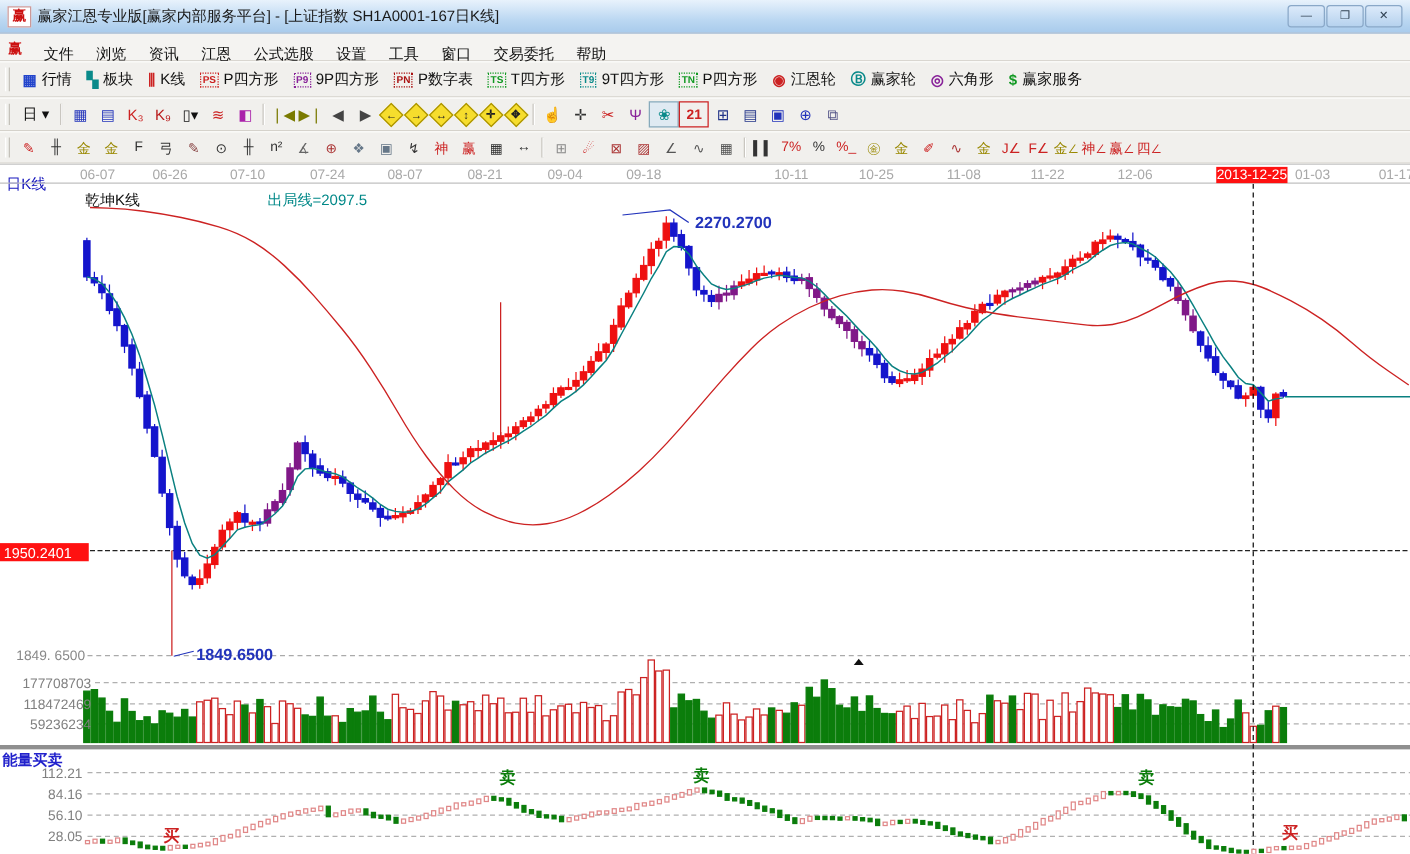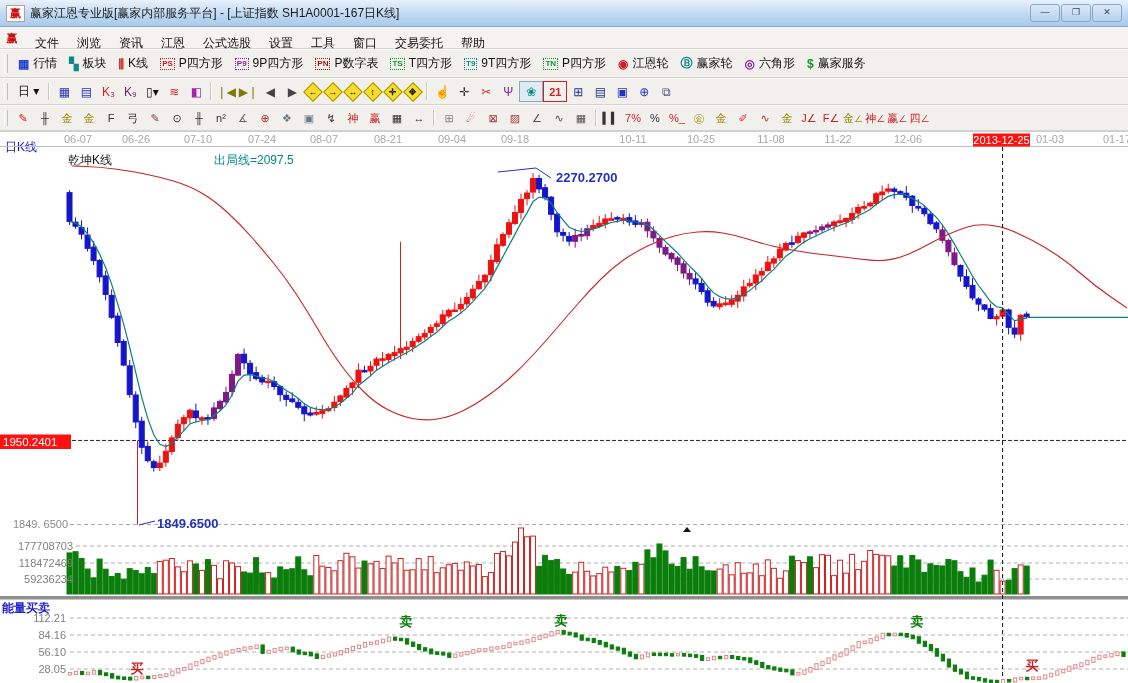--- a/index.html
+++ b/index.html
@@ -116,21 +116,21 @@
       <span>赢家服务</span>
     </div>
   </div>
 <div class="tb tb2" id="toolbar-nav">
     <div class="grip"></div>
     <div class="tbtn">日 ▾</div>
     <div class="sep"></div>
     <div class="tbtn2" style="color: rgb(34, 51, 187);">▦</div>
     <div class="tbtn2" style="color: rgb(34, 51, 187);">▤</div>
     <div class="tbtn2" style="color: rgb(204, 34, 34);">K₃</div>
-    <div class="tbtn2" style="color: #701a75;">K₉</div>
+    <div class="tbtn2" style="color: #b91c1c;">K₉</div>
     <div class="tbtn2" style="color: rgb(17, 17, 17);">▯▾</div>
     <div class="tbtn2" style="color: rgb(204, 34, 34);">≋</div>
     <div class="tbtn2" style="color: rgb(170, 34, 170);">◧</div>
     <div class="sep"></div>
     <div class="tbtn2" style="color: rgb(122, 122, 0);">❘◀</div>
     <div class="tbtn2" style="color: rgb(122, 122, 0);">▶❘</div>
     <div class="tbtn2" style="color: rgb(68, 68, 68);">◀</div>
     <div class="tbtn2" style="color: rgb(68, 68, 68);">▶</div>
     <div class="diamond">
       <span>←</span>

